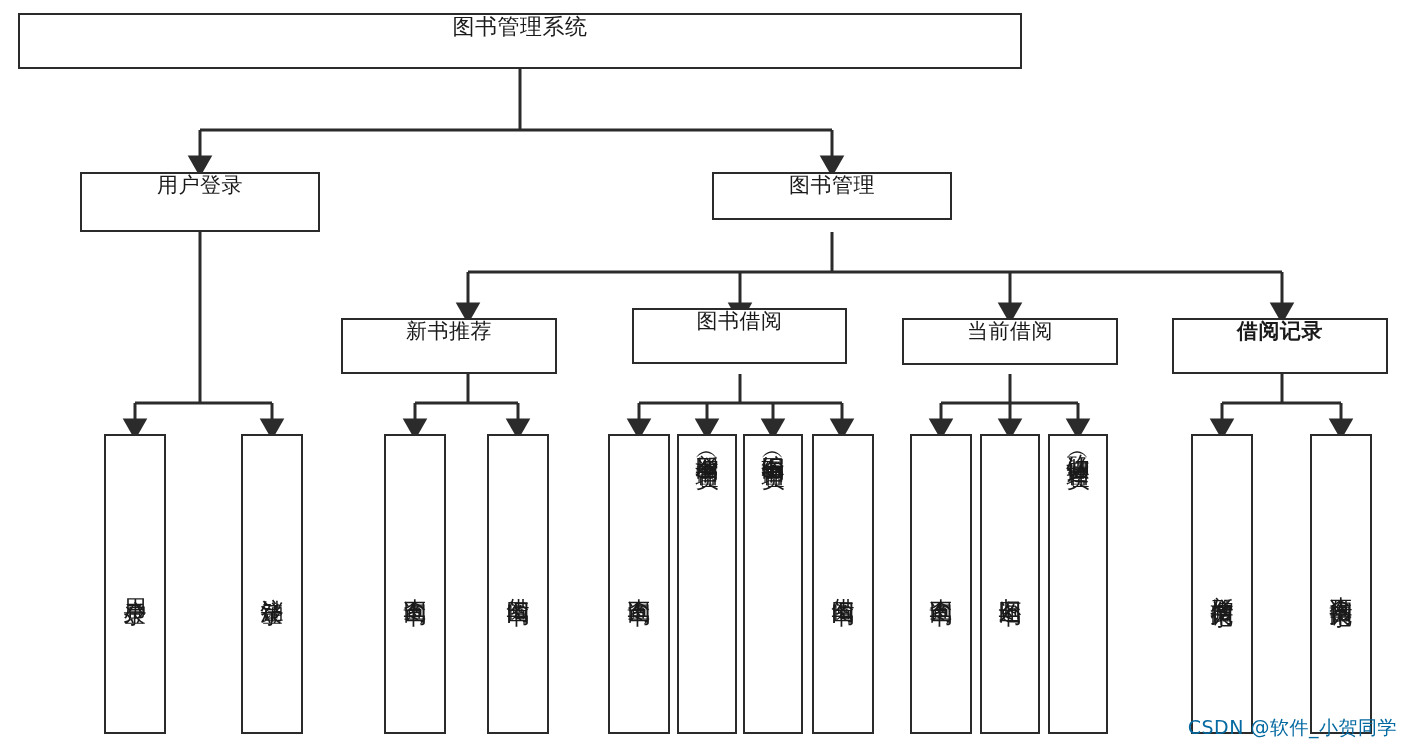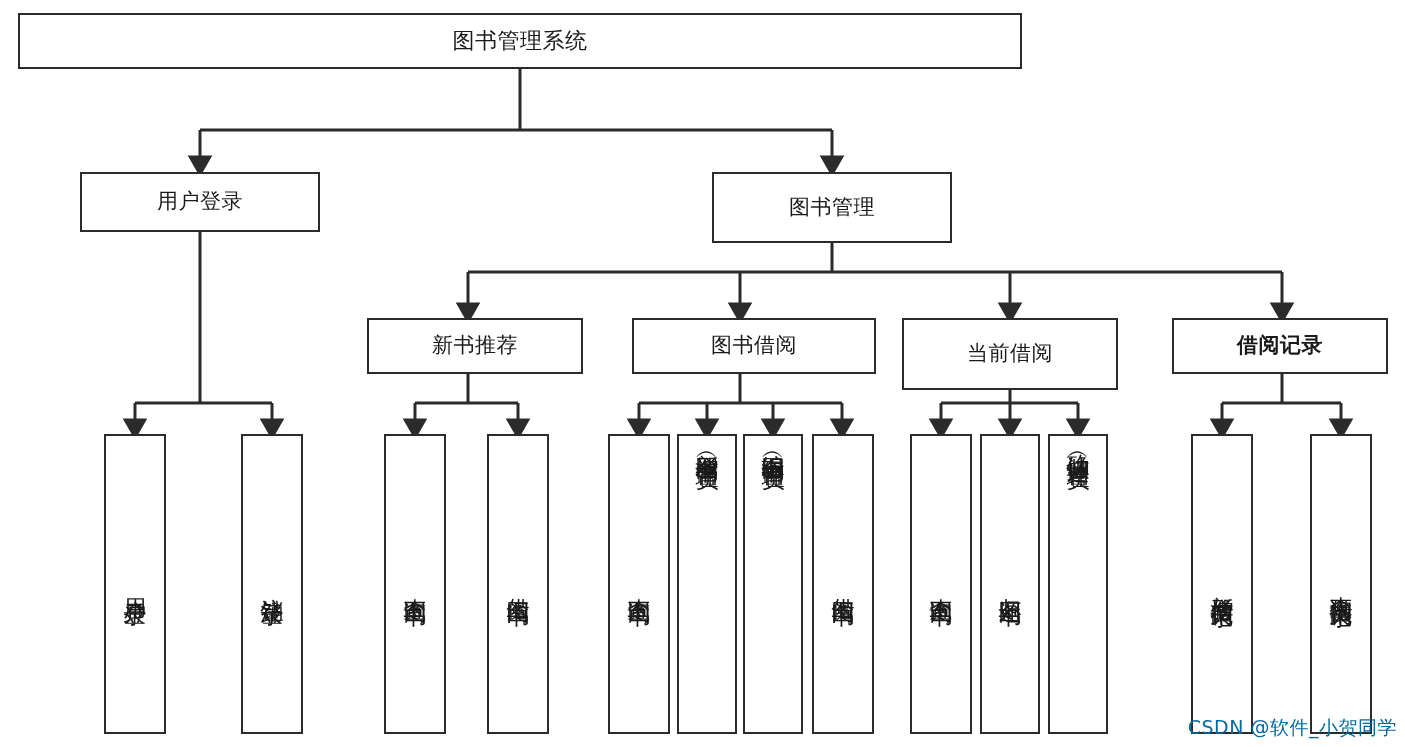--- a/index.html
+++ b/index.html
@@ -25,21 +25,20 @@
     width: 1405px;
     height: 747px;
     pointer-events: none;
   }
   .node {
     position: absolute;
     box-sizing: border-box;
     background: #ffffff;
     border: 2px solid #2b2b2b;
     display: flex;
-    align-items: center;
     justify-content: center;
     color: #1a1a1a;
   }
   .node-label {
     display: block;
     white-space: nowrap;
     letter-spacing: 0.5px;
   }
   
   .node.h .node-label {
@@ -147,31 +146,31 @@
     </g>
   </svg>
 
   <div class="node h root" style="left:18px; top:13px; width:1004px; height:56px;">
     <span class="node-label">图书管理系统</span>
   </div>
 
   <div class="node h" style="left:80px; top:172px; width:240px; height:60px;">
     <span class="node-label">用户登录</span>
   </div>
-  <div class="node h" style="left:712px; top:172px; width:240px; height:71px;">
+  <div class="node h" style="left:712px; top:172px; width:240px; height:48px;">
     <span class="node-label">图书管理</span>
   </div>
 
-  <div class="node h" style="left:367px; top:318px; width:216px; height:56px;">
+  <div class="node h" style="left:341px; top:318px; width:216px; height:56px;">
     <span class="node-label">新书推荐</span>
   </div>
-  <div class="node h" style="left:632px; top:318px; width:244px; height:56px;">
+  <div class="node h" style="left:632px; top:308px; width:215px; height:56px;">
     <span class="node-label">图书借阅</span>
   </div>
-  <div class="node h" style="left:902px; top:318px; width:216px; height:72px;">
+  <div class="node h" style="left:902px; top:318px; width:216px; height:47px;">
     <span class="node-label">当前借阅</span>
   </div>
   <div class="node h" style="left:1172px; top:318px; width:216px; height:56px;font-weight:bold;">
     <span class="node-label">借阅记录</span>
   </div>
 
   <div class="node v mid" style="left:104px; top:434px; width:62px; height:300px;">
     <span class="node-label">用户登录</span>
   </div>
   <div class="node v mid" style="left:241px; top:434px; width:62px; height:300px;">

